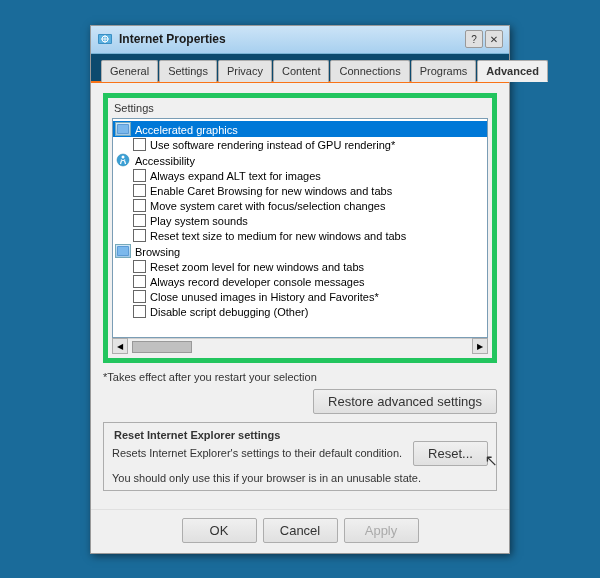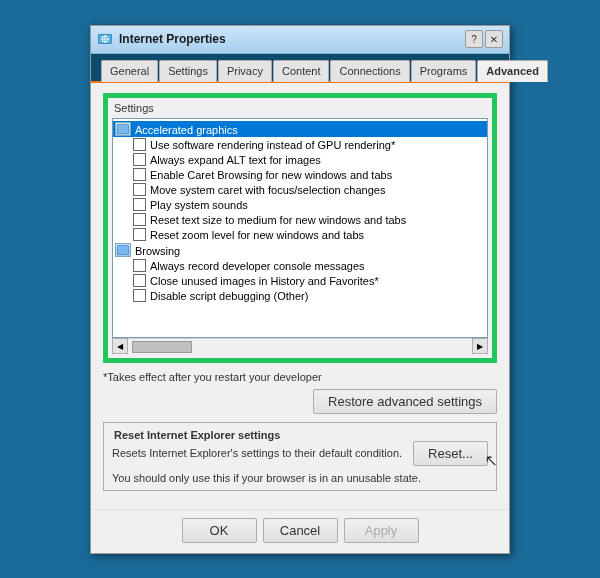--- a/index.html
+++ b/index.html
@@ -327,20 +327,32 @@
               </svg>
             </div>
             <span>Accelerated graphics</span>
           </div>
 
           <div class="list-item sub">
             <div class="checkbox-icon"></div>
             <span>Use software rendering instead of GPU rendering*</span>
           </div>
 
+          <div class="list-item category">
+            <div class="accessibility-icon">
+              <svg width="14" height="14" viewBox="0 0 14 14">
+                <circle cx="7" cy="7" r="6" fill="#3a9fd5" stroke="#2080b0" stroke-width="0.5"></circle>
+                <circle cx="7" cy="4" r="1.5" fill="white"></circle>
+                <path d="M5 6.5 Q7 9 9 6.5" stroke="white" stroke-width="1.2" fill="none"></path>
+                <line x1="5.5" y1="7.5" x2="4.5" y2="11" stroke="white" stroke-width="1.2"></line>
+                <line x1="8.5" y1="7.5" x2="9.5" y2="11" stroke="white" stroke-width="1.2"></line>
+              </svg>
+            </div>
+            <span>Accessibility</span>
+          </div>
 
           <div class="list-item sub">
             <div class="checkbox-icon"></div>
             <span>Always expand ALT text for images</span>
           </div>
 
           <div class="list-item sub">
             <div class="checkbox-icon"></div>
             <span>Enable Caret Browsing for new windows and tabs</span>
           </div>
@@ -351,39 +363,39 @@
           </div>
 
           <div class="list-item sub">
             <div class="checkbox-icon"></div>
             <span>Play system sounds</span>
           </div>
 
           <div class="list-item sub">
             <div class="checkbox-icon"></div>
             <span>Reset text size to medium for new windows and tabs</span>
-          </div>
-
-          <div class="list-item sub">
-            <div class="checkbox-icon"></div>
-            <span>Reset zoom level for new windows and tabs</span>
           </div>
 
           <div class="list-item category">
             <div class="cat-icon">
               <svg width="12" height="10" viewBox="0 0 12 10">
                 <rect x="0" y="0" width="12" height="10" fill="#5b9bd5" rx="1"></rect>
                 <rect x="1" y="1" width="10" height="8" fill="#7bb8ec"></rect>
               </svg>
             </div>
             <span>Browsing</span>
           </div>
 
           <div class="list-item sub">
             <div class="checkbox-icon"></div>
+            <span>Reset zoom level for new windows and tabs</span>
+          </div>
+
+          <div class="list-item sub">
+            <div class="checkbox-icon"></div>
             <span>Always record developer console messages</span>
           </div>
 
           <div class="list-item sub">
             <div class="checkbox-icon"></div>
             <span>Close unused images in History and Favorites*</span>
           </div>
 
 
           <div class="list-item sub">
@@ -396,21 +408,21 @@
 
       <div class="hscroll-bar">
         <div class="hscroll-btn">◀</div>
         <div class="hscroll-track">
           <div class="hscroll-thumb"></div>
         </div>
         <div class="hscroll-btn">▶</div>
       </div>
     </div>
 
-    <div class="restart-note">*Takes effect after you restart your developer</div>
+    <div class="restart-note">*Takes effect after you restart your selection</div>
 
     <div class="restore-row">
       <button class="btn">Restore advanced settings</button>
     </div>
 
     <div class="fieldset">
       <fieldset style="border:none; padding:0; margin:0;">
         <legend style="font-size:11px; font-weight:600; color:#333; padding:0 2px;">Reset Internet Explorer settings</legend>
         <div class="fieldset-row">
           <div class="fieldset-text">Resets Internet Explorer's settings to their default condition.</div>

